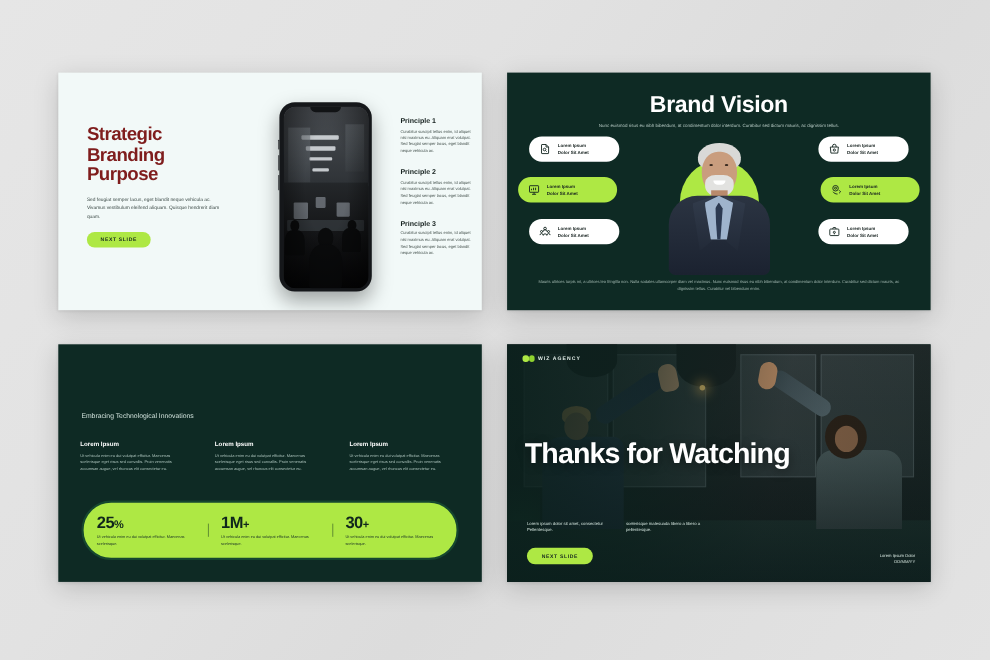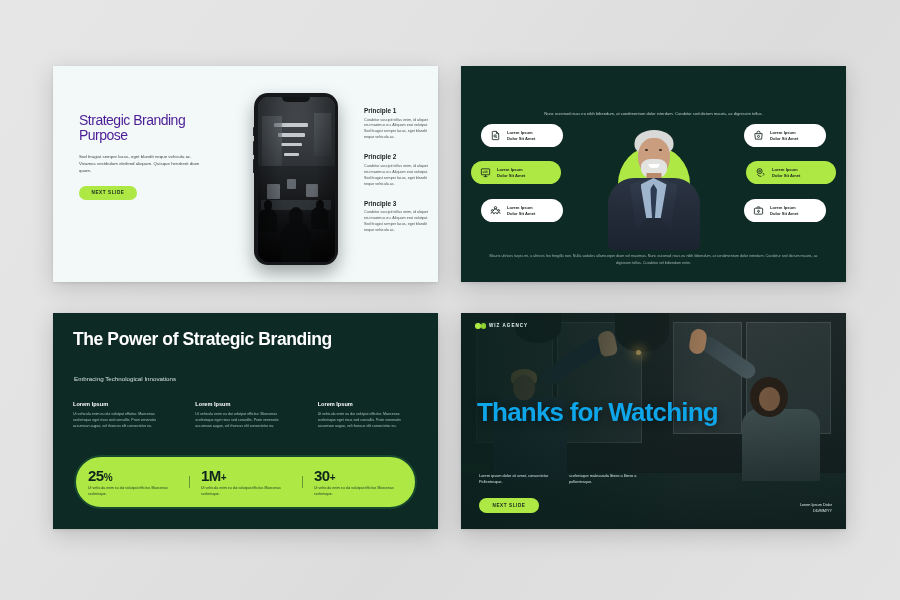--- a/index.html
+++ b/index.html
@@ -20,22 +20,22 @@
     box-shadow: 0 6px 22px rgba(0,0,0,0.16), 0 1px 3px rgba(0,0,0,0.10);
   }
   #slide-1 { left: 53px;  top: 66px;  width: 385px; height: 216px; background: #f2f9f8; }
   #slide-2 { left: 461px; top: 66px;  width: 385px; height: 216px; background: #0e2a24; }
   #slide-3 { left: 53px;  top: 313px; width: 385px; height: 216px; background: #0e2a24; }
   #slide-4 { left: 461px; top: 313px; width: 385px; height: 216px; background: #0e2a24; }
 
   
   .s1-left { position: absolute; left: 26px; top: 47px; width: 124px; }
   .s1-title {
-    font-size: 14px; line-height: 1.1; font-weight: 400;
-    color: #4c1d95; letter-spacing: -0.5px;
+    font-size: 17px; line-height: 1.1; font-weight: 700;
+    color: #7f1d1d; letter-spacing: -0.5px;
   }
   .s1-body {
     margin-top: 9px; font-size: 4.4px; line-height: 1.65; color: #3c4a47;
   }
   .btn-lime {
     display: inline-flex; align-items: center; justify-content: center;
     background: #aee844; color: #13241f; border: none;
     border-radius: 999px; font-size: 4.6px; font-weight: 700;
     letter-spacing: 0.6px; cursor: pointer;
   }
@@ -214,21 +214,21 @@
     transform-origin: right center; border-radius:9px; }
   .m2-hand { position:absolute; right:140px; top:16px; width:16px; height:25px;
     border-radius:8px; background:#c08c65; transform: rotate(10deg); }
   .s4-scrim { position:absolute; inset:0;
     background: linear-gradient(100deg, rgba(10,32,28,0.90) 0%, rgba(10,32,28,0.62) 34%, rgba(10,32,28,0.16) 62%, rgba(10,32,28,0.30) 100%); }
   .s4-logo { position:absolute; left:14px; top:10px; display:flex; align-items:center; gap:3px; }
   .lg-d { width:5.5px; height:5.5px; border-radius:50%; background:#aee844; }
   .lg-d.b { margin-left:-3px; background:#8fd22f; }
   .lg-t { font-size:4.6px; font-weight:800; color:#e8f3ee; letter-spacing:1px; }
   .s4-title { position:absolute; left:16px; top:85px;
-    font-size: 26px; line-height: 1.08; font-weight: 800; color:#0ea5e9; letter-spacing:-0.8px;
+    font-size: 26px; line-height: 1.08; font-weight: 800; color:#ffffff; letter-spacing:-0.8px;
     text-shadow: 0 2px 10px rgba(0,0,0,0.45); }
   .s4-cols { position:absolute; left:18px; top:160px; display:flex; gap:18px; }
   .s4-cp { font-size: 3.9px; line-height:1.65; color:#cfe0da; width: 72px; }
   .s4-btn { position:absolute; left:18px; bottom:16px; width:60px; height:15px; }
   .s4-date { position:absolute; right:14px; bottom:14px; text-align:right;
     font-size: 3.8px; line-height:1.55; color:#d6e6df; }
 </style>
 </head>
 <body>
 
@@ -279,20 +279,21 @@
         <div class="prin-p">Curabitur suscipit tellus enim, id aliquet nisi maximus eu. Aliquam erat volutpat. Sed feugiat semper lacus, eget blandit neque vehicula ac.</div>
       </div>
       <div class="prin-block">
         <div class="prin-h">Principle 3</div>
         <div class="prin-p">Curabitur suscipit tellus enim, id aliquet nisi maximus eu. Aliquam erat volutpat. Sed feugiat semper lacus, eget blandit neque vehicula ac.</div>
       </div>
     </div>
   </div>
 
   <div class="slide" id="slide-2">
+    <div class="s2-title">Brand Vision</div>
     <div class="s2-sub">Nunc euismod risus eu nibh bibendum, at condimentum dolor interdum. Curabitur sed dictum mauris, ac dignissim tellus.</div>
 
     <div class="person">
       <div class="p-blob"></div>
       <div class="p-hair"></div>
       <div class="p-face"></div>
       <div class="p-eye l"></div>
         <div class="p-eye r"></div>
       <div class="p-beard"></div>
       <div class="p-mouth"></div>
@@ -384,21 +385,20 @@
       </span>
       <span class="pill-tx">
         <span>Lorem Ipsum</span><br><span>Dolor Sit Amet</span>
       </span>
     </div>
 
     <div class="s2-foot">Mauris ultrices turpis mi, a ultrices leo fringilla non. Nulla sodales ullamcorper diam vel maximus. Nunc euismod risus eu nibh bibendum, at condimentum dolor interdum. Curabitur sed dictum mauris, ac dignissim tellus. Curabitur vel bibendum enim.</div>
   </div>
 
   <div class="slide" id="slide-3">
-    <div class="s3-title">The Power of Strategic Branding</div>
     <div class="s3-sub">Embracing Technological Innovations</div>
     <div class="s3-cols">
       <div class="s3-col">
         <div class="s3-ch">Lorem Ipsum</div>
         <div class="s3-cp">Ut vehicula enim eu dui volutpat efficitur. Maecenas scelerisque eget risus sed convallis. Proin venenatis accumsan augue, vel rhoncus elit consectetur eu.</div>
       </div>
       <div class="s3-col">
         <div class="s3-ch">Lorem Ipsum</div>
         <div class="s3-cp">Ut vehicula enim eu dui volutpat efficitur. Maecenas scelerisque eget risus sed convallis. Proin venenatis accumsan augue, vel rhoncus elit consectetur eu.</div>
       </div>

